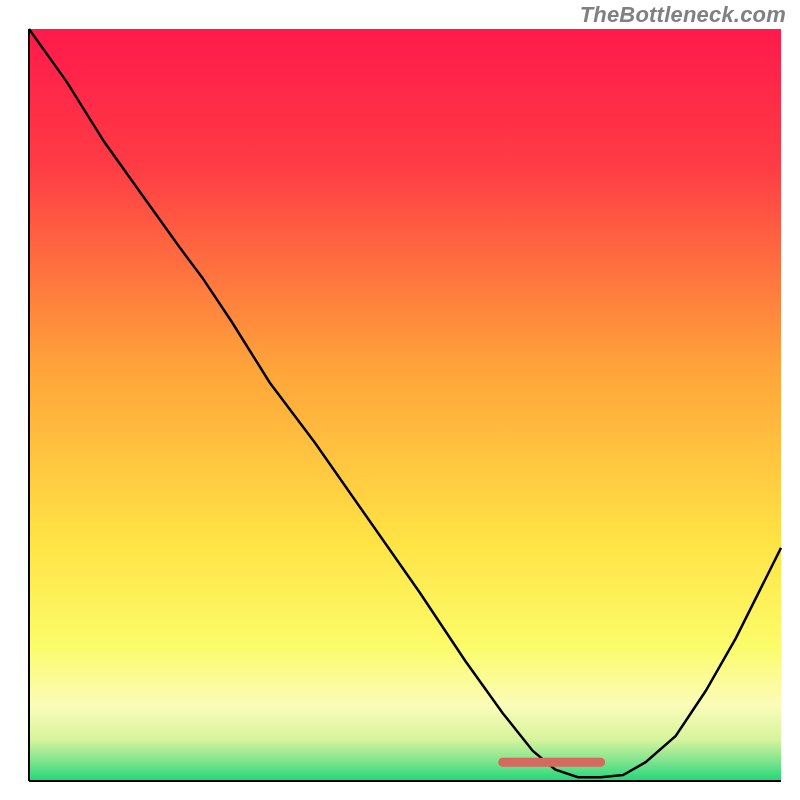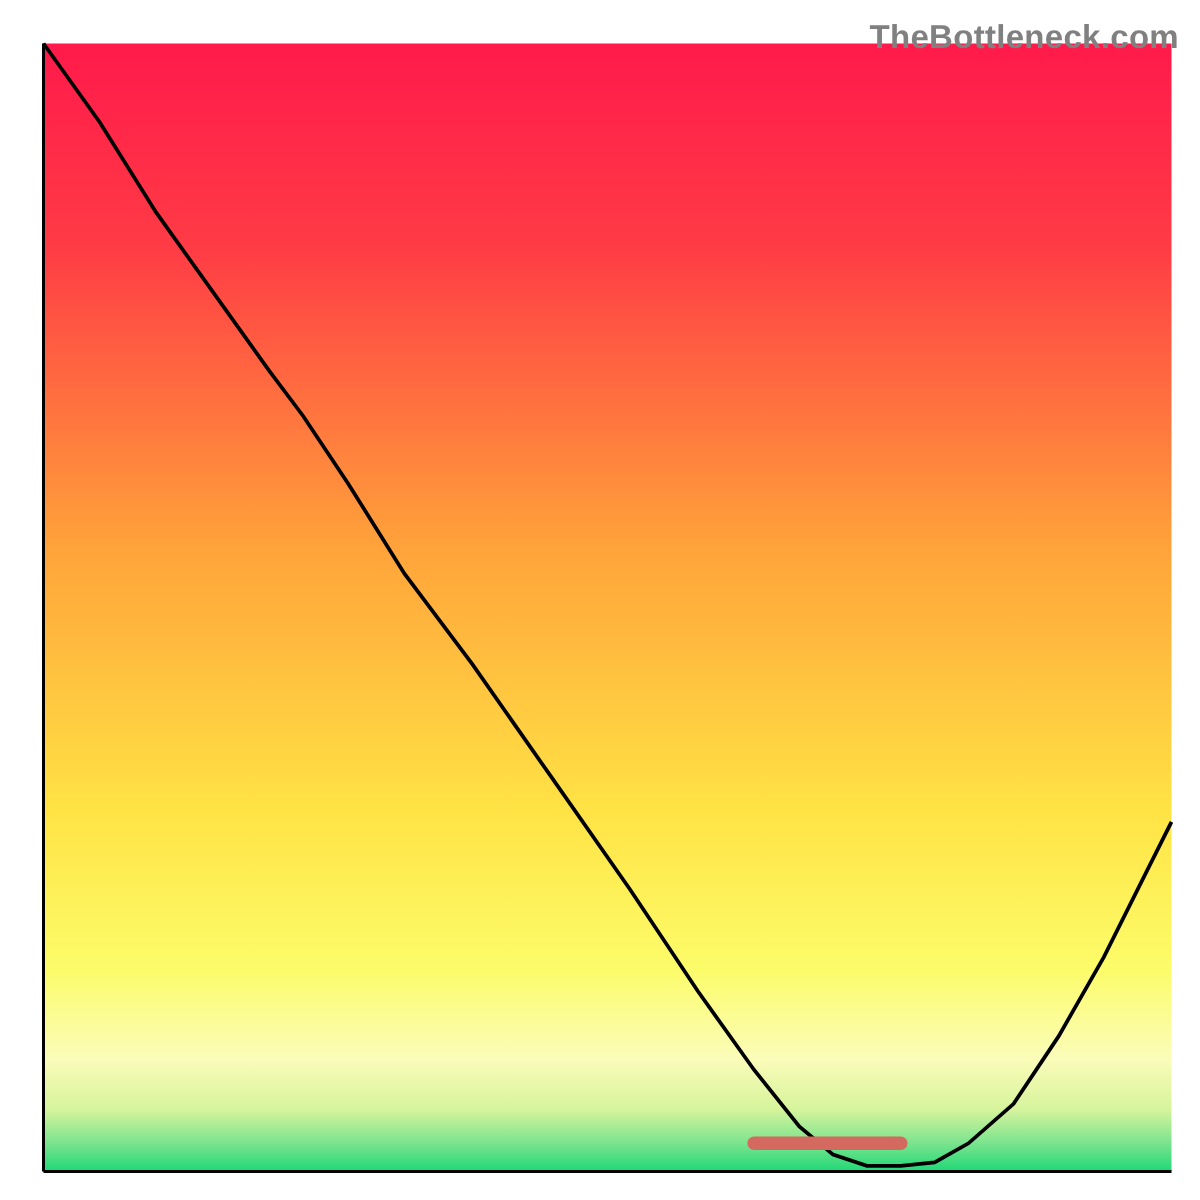--- a/index.html
+++ b/index.html
@@ -10,27 +10,28 @@
     background: #ffffff;
     font-family: Arial, Helvetica, sans-serif;
   }
   .wrap {
     position: relative;
     width: 800px;
     height: 800px;
   }
   .watermark {
     position: absolute;
-    top: 12px;
+    top: 2px;
     right: 14px;
     font-size: 22px;
     font-weight: bold;
     color: #808080;
     letter-spacing: 0.2px;
     z-index: 50;
+    font-style: italic;
   }
   svg.plot {
     position: absolute;
     top: 0;
     left: 0;
   }
 </style>
 </head>
 <body>
 

